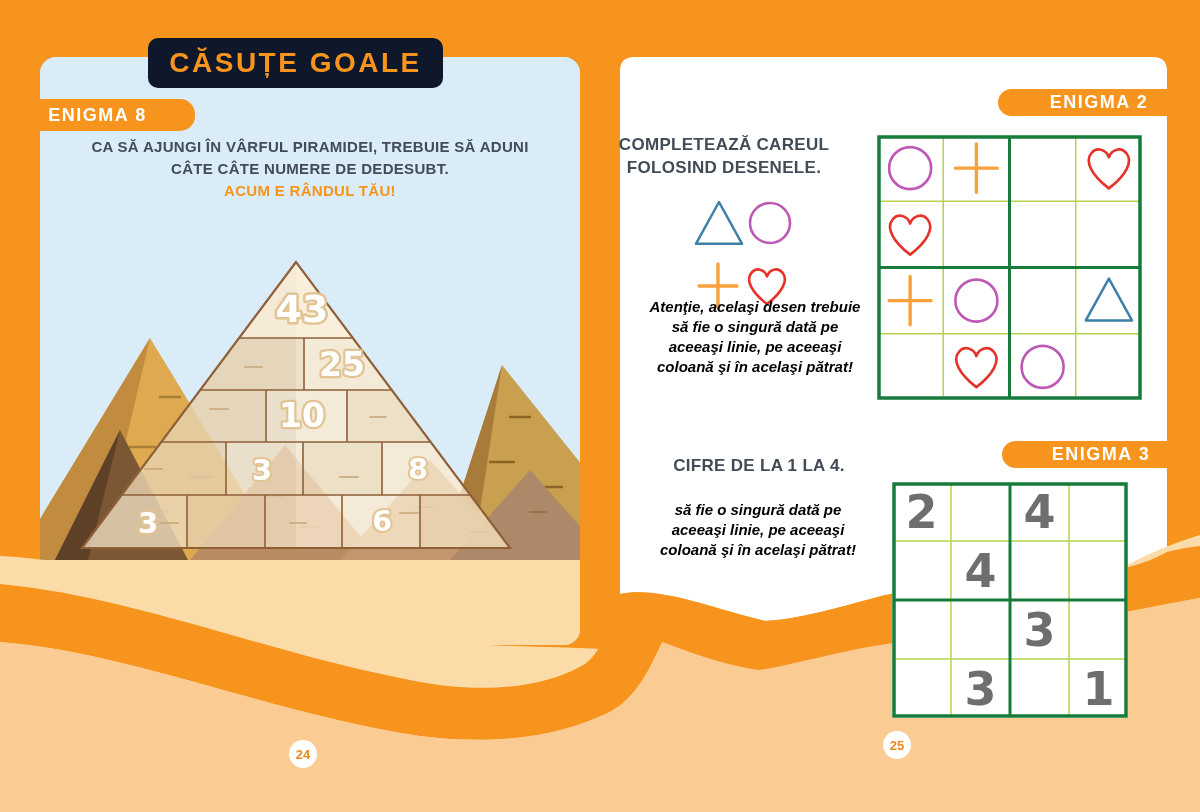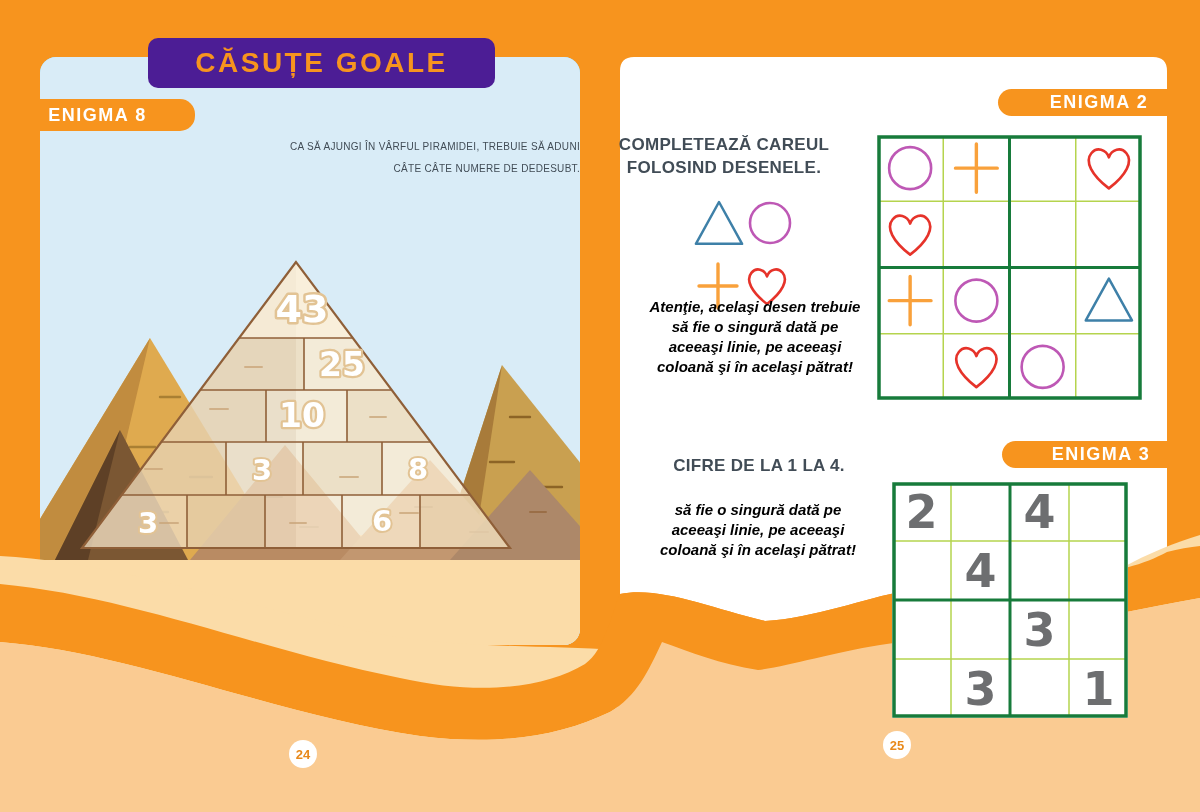--- a/index.html
+++ b/index.html
@@ -11,38 +11,38 @@
   .abs{position:absolute;}
 
   #scene-card{
     left:40px;top:57px;width:540px;height:588px;
     background:#7dd3fc;border-radius:16px;overflow:hidden;z-index:1;
   }
   #card-svg{left:0;top:0;z-index:1;pointer-events:none;}
   #dunes-svg{left:0;top:0;z-index:5;pointer-events:none;}
 
   #title-plate{
-    left:148px;top:38px;width:347px;height:50px;background:#4c1d95;
+    left:148px;top:38px;width:295px;height:50px;background:#0f172a;
     border-radius:10px;z-index:7;display:flex;align-items:center;justify-content:center;
   }
   #page-title{
     color:#F7941E;font-size:28px;font-weight:700;letter-spacing:2.5px;white-space:nowrap;
   }
 
   .tab{
     background:#F7941E;color:#fff;display:flex;align-items:center;justify-content:center;
     font-weight:700;font-size:18px;letter-spacing:1.5px;z-index:6;white-space:nowrap;
   }
   #tab-enigma1{left:0;top:99px;width:195px;height:32px;border-radius:0 15px 15px 0;}
   #tab-enigma2{left:998px;top:89px;width:202px;height:27px;border-radius:14px 0 0 14px;}
   #tab-enigma3{left:1002px;top:441px;width:198px;height:27px;border-radius:14px 0 0 14px;}
 
   #intro{
-    left:40px;top:136px;width:540px;text-align:right;z-index:3;
-    font-weight:400;font-size:10px;line-height:22px;color:#414C56;letter-spacing:.3px;
+    left:40px;top:136px;width:540px;text-align:center;z-index:3;
+    font-weight:700;font-size:15px;line-height:22px;color:#414C56;letter-spacing:.3px;
   }
   #intro .cta{color:#F7941E;}
 
   .h-caps{
     position:absolute;text-align:center;font-weight:700;font-size:17px;line-height:23px;
     color:#414C56;letter-spacing:.3px;z-index:3;
   }
   #e2-head{left:588px;top:133px;width:272px;}
   #e3-head{left:622px;top:454px;width:274px;}
 
@@ -183,20 +183,21 @@
   <span id="page-title">CĂSUȚE GOALE</span>
 </div>
 
 <div id="tab-enigma1" class="abs tab">ENIGMA 8</div>
 <div id="tab-enigma2" class="abs tab">ENIGMA 2</div>
 <div id="tab-enigma3" class="abs tab">ENIGMA 3</div>
 
 <div id="intro" class="abs">
   <div>CA SĂ AJUNGI ÎN VÂRFUL PIRAMIDEI, TREBUIE SĂ ADUNI</div>
   <div>CÂTE CÂTE NUMERE DE DEDESUBT.</div>
+  <div class="cta">ACUM E RÂNDUL TĂU!</div>
 </div>
 
 <div id="e2-head" class="h-caps">
   <div>COMPLETEAZĂ CAREUL</div>
   <div>FOLOSIND DESENELE.</div>
 </div>
 <svg id="legend-svg" class="abs" width="140" height="122" viewBox="0 0 140 122">
     <path transform="translate(31,34) scale(1.1)" d="M0,-20 L21,18 L-21,18 Z" fill="none" stroke="#3E80A8" stroke-width="2.27" stroke-linejoin="round"></path>
     <circle cx="82" cy="33" r="20" fill="none" stroke="#BE58B5" stroke-width="2.6"></circle>
     <path d="M 11 96 H 49 M 30 74 V 118" fill="none" stroke="#F9A13B" stroke-width="3.4" stroke-linecap="round"></path>

